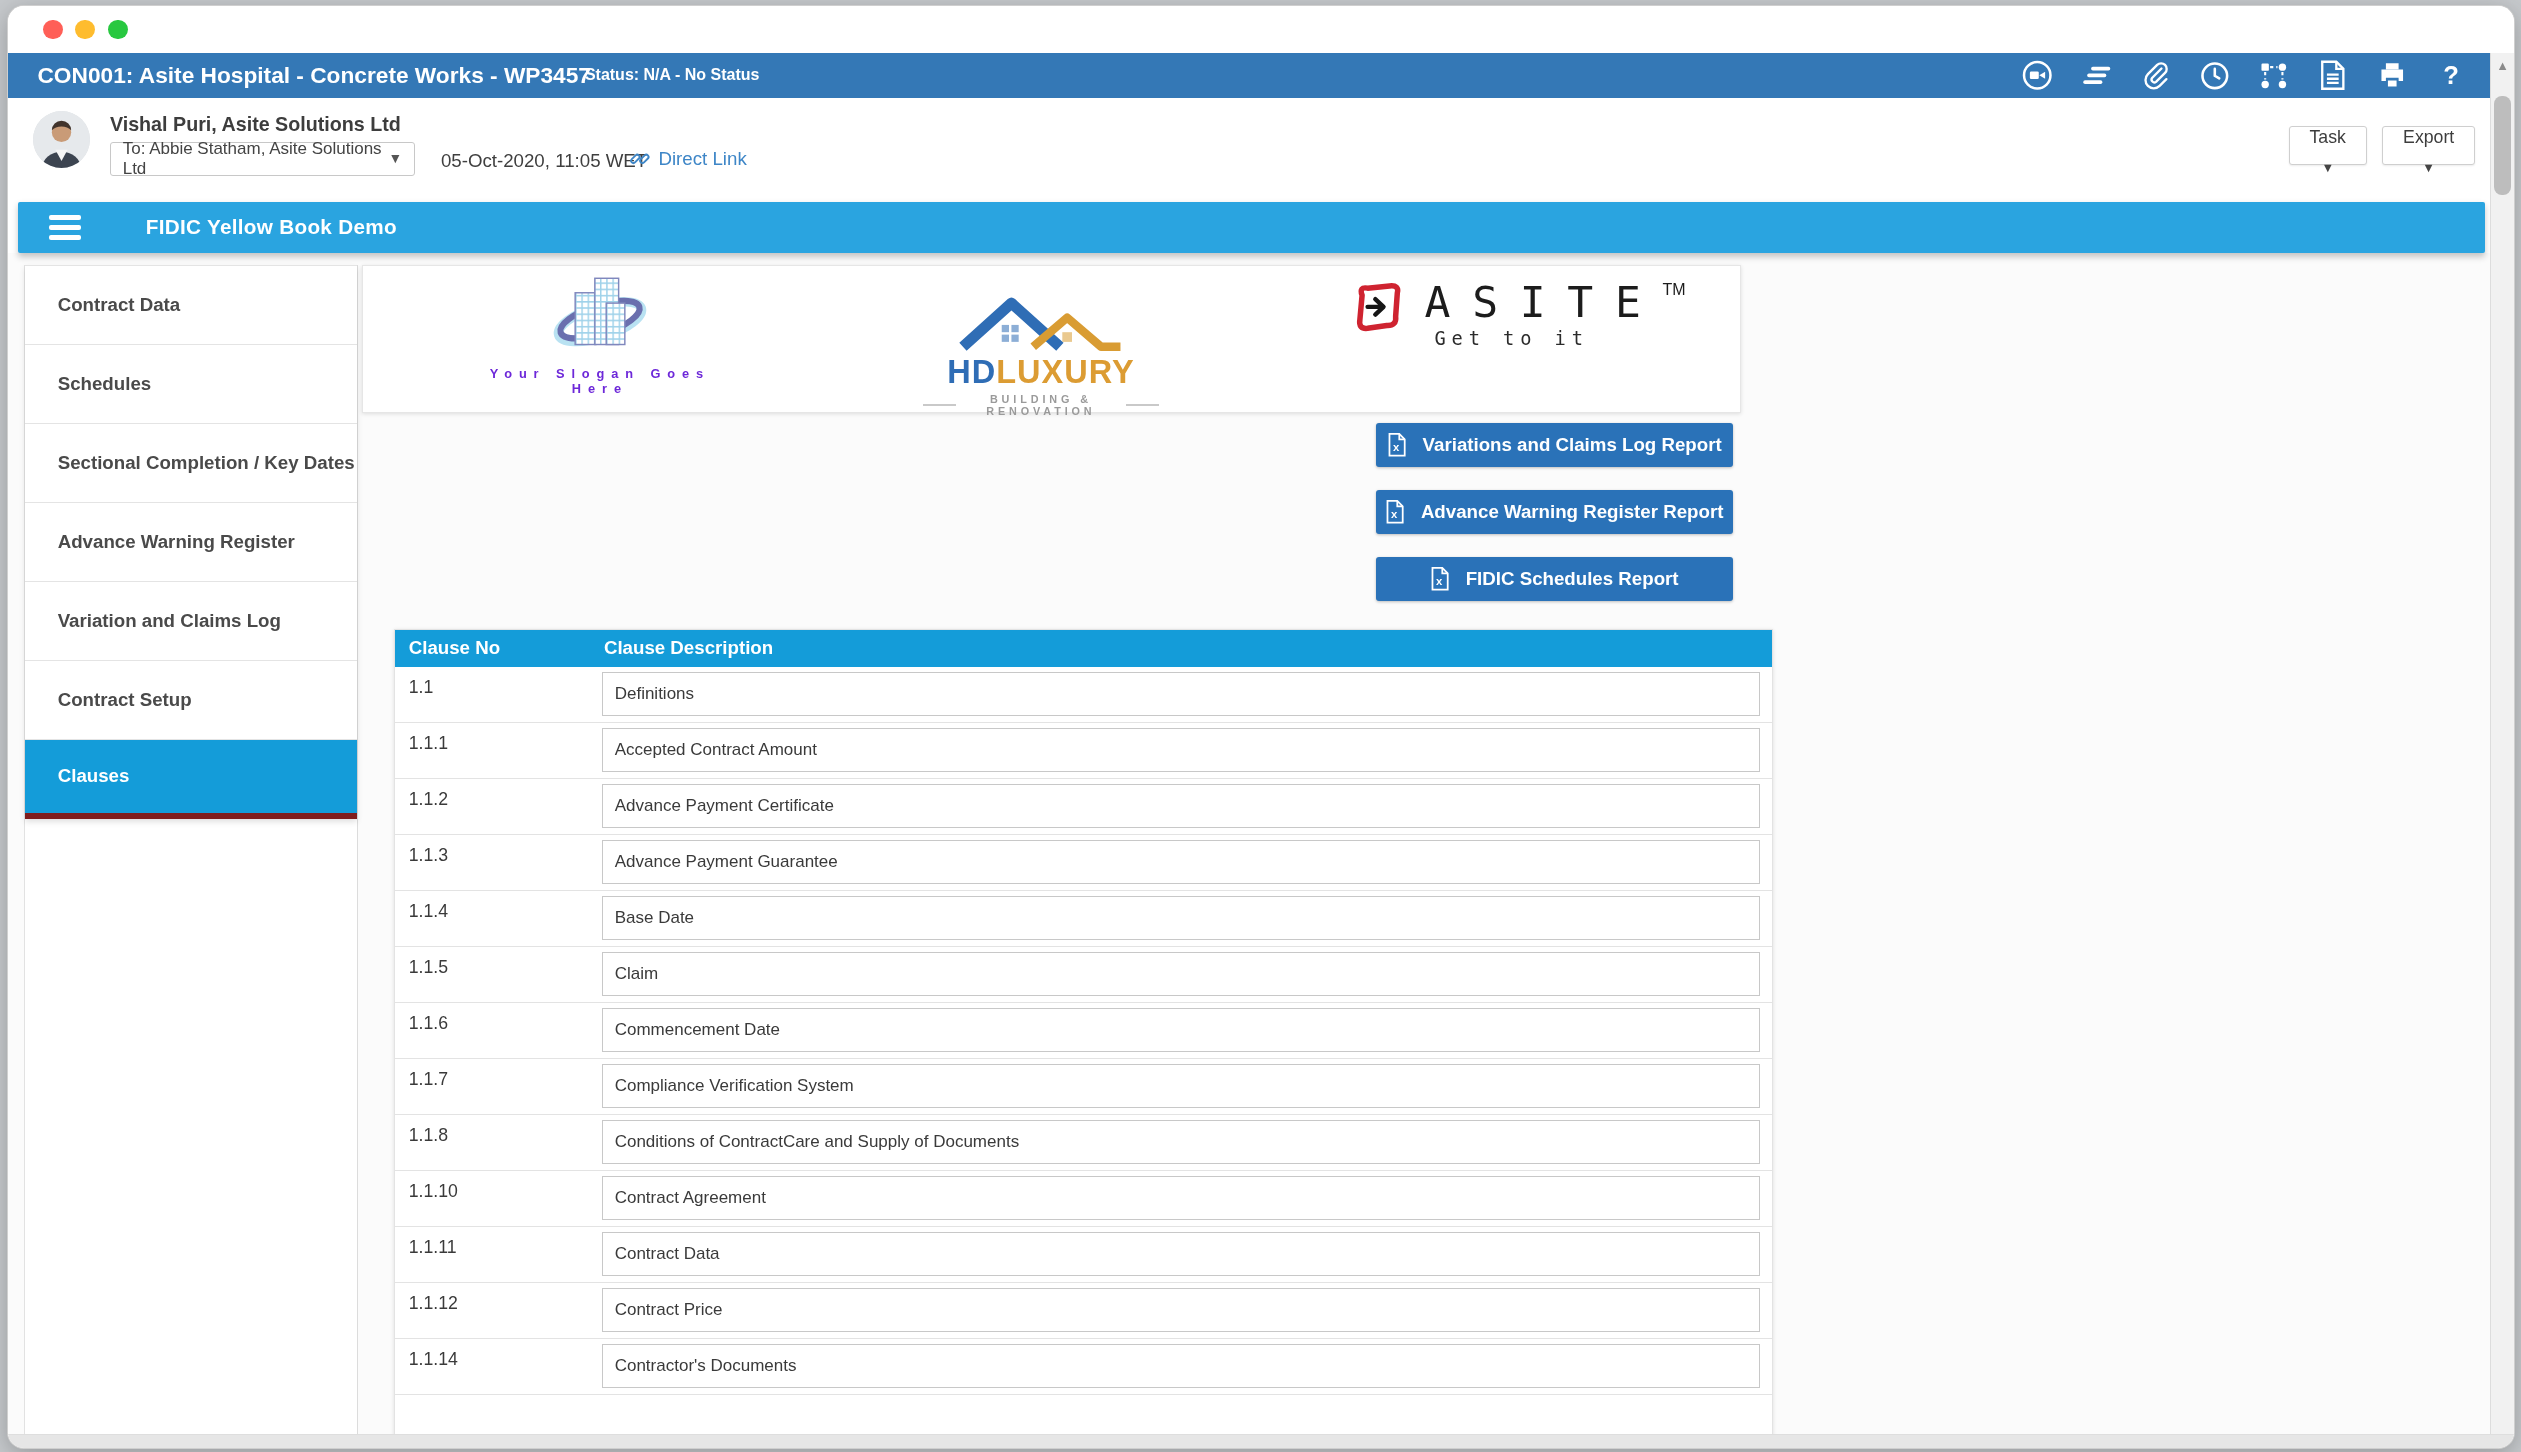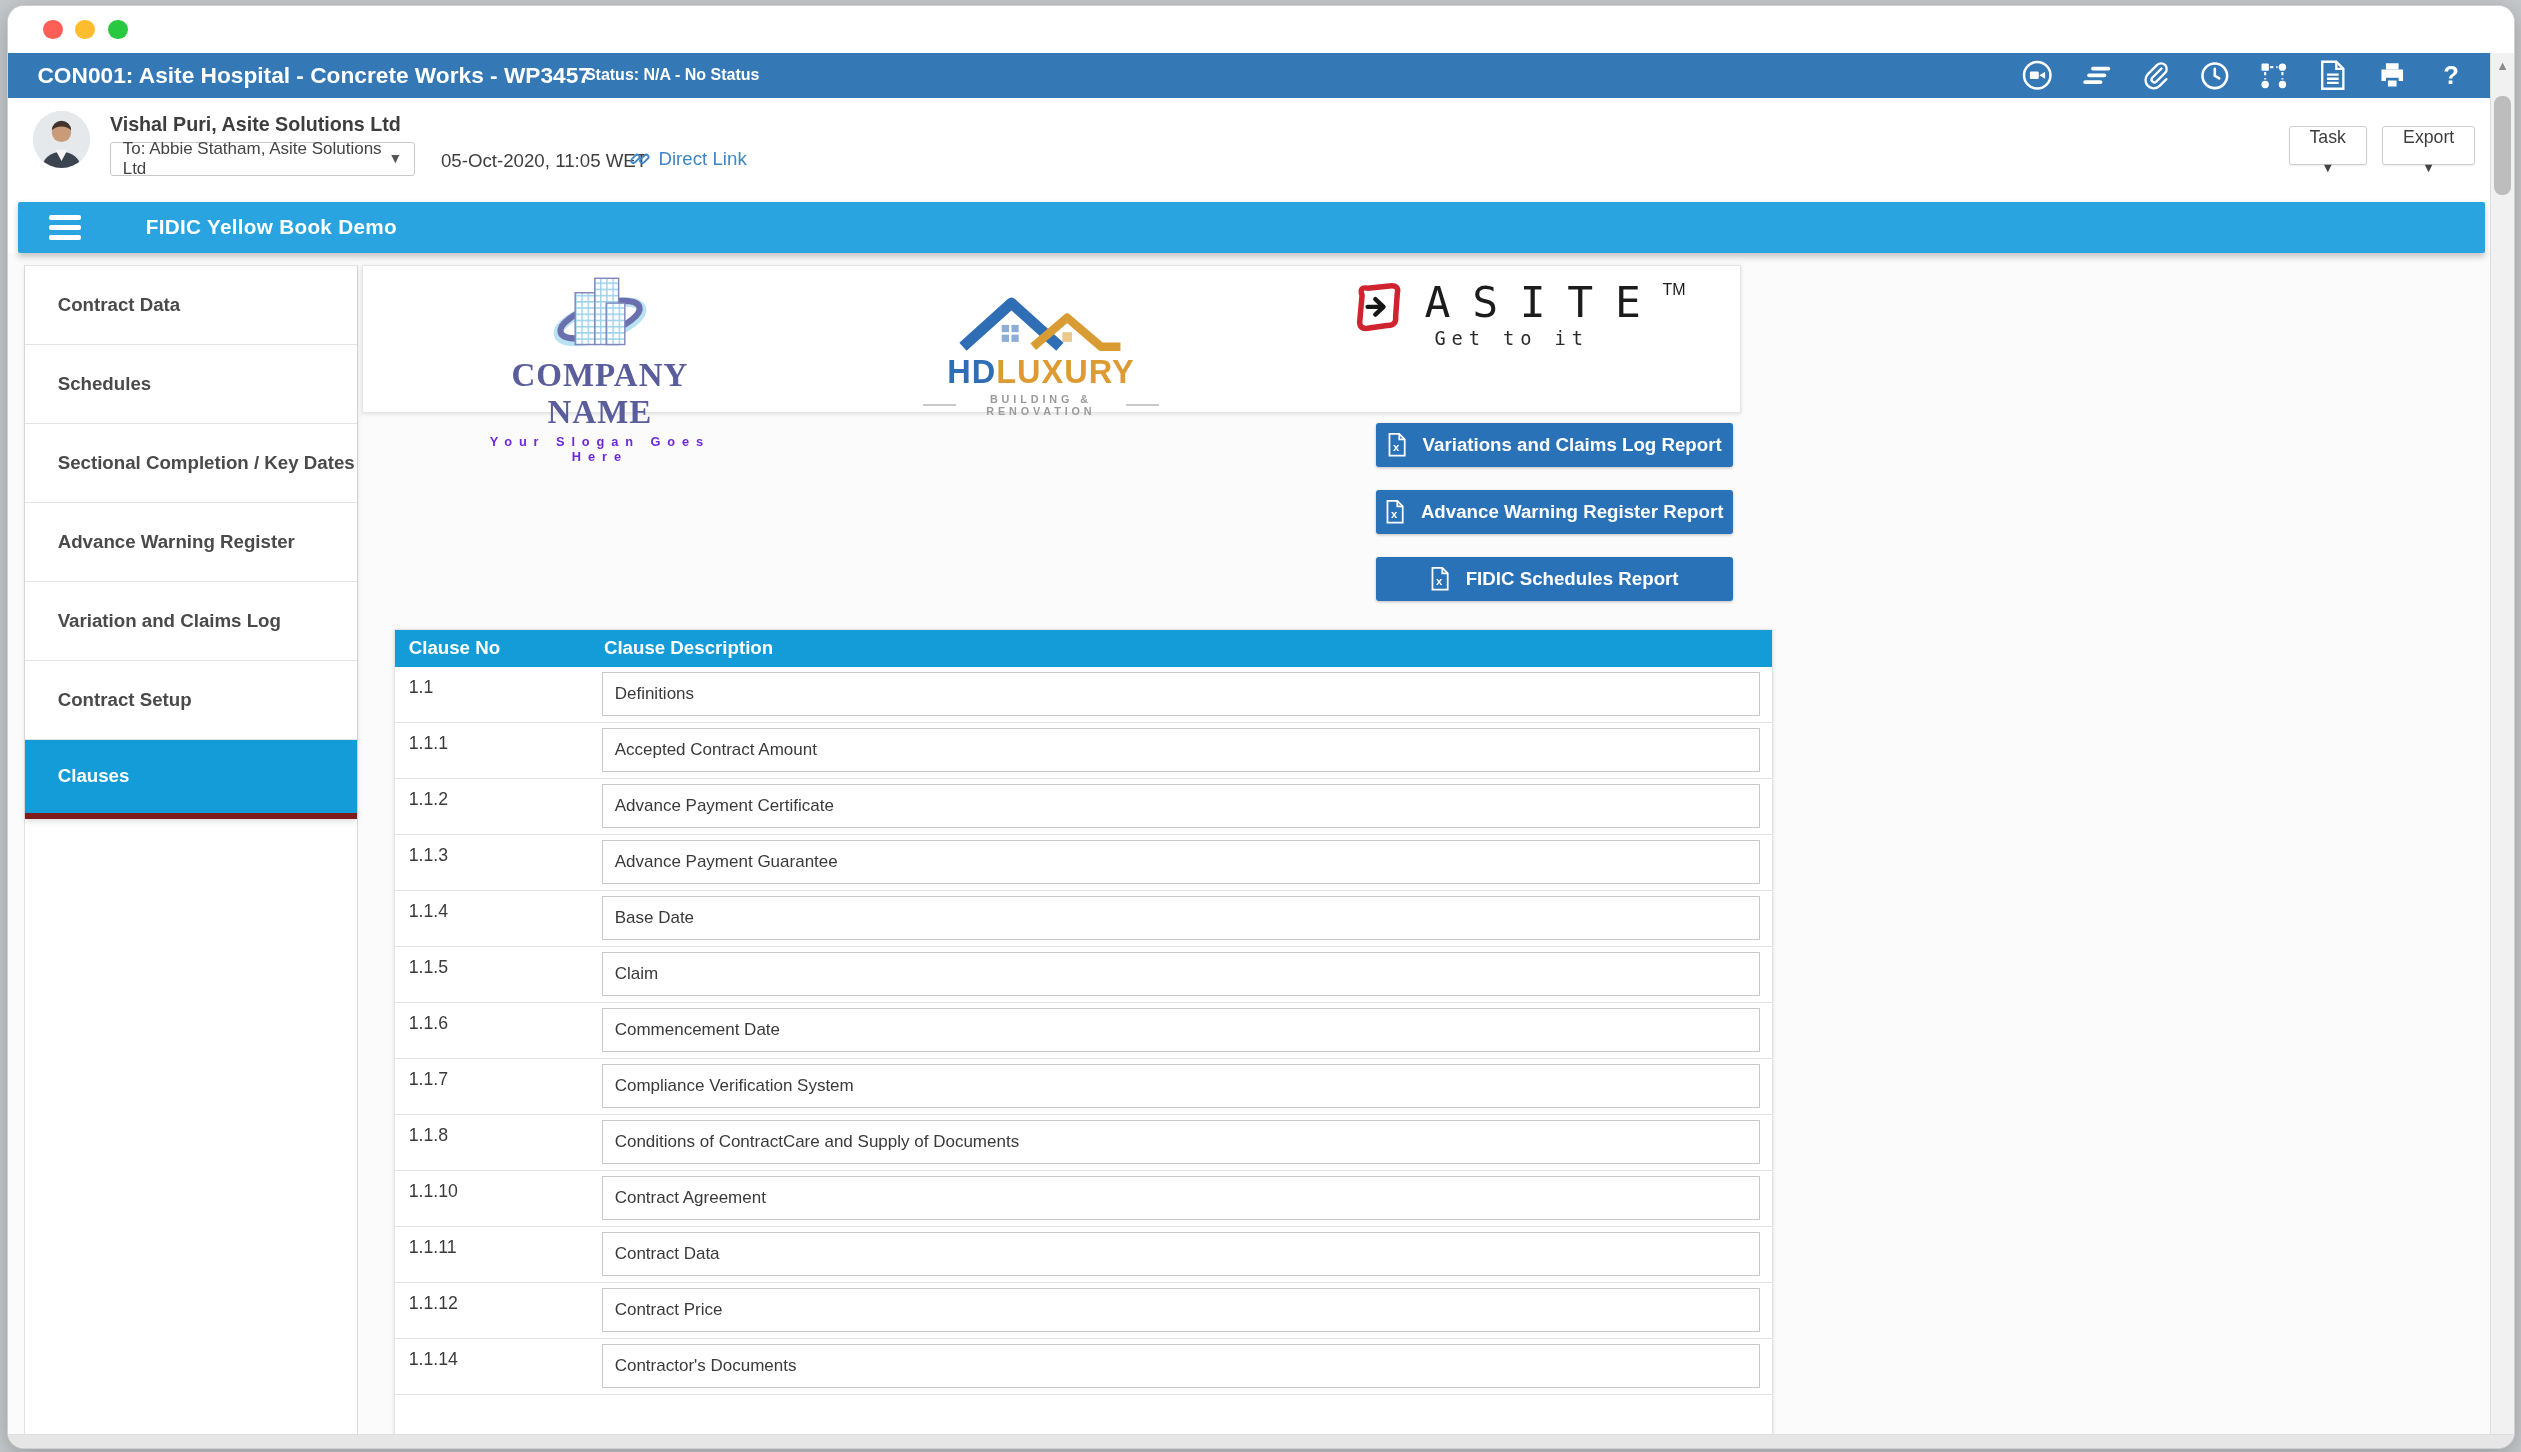--- a/index.html
+++ b/index.html
@@ -236,21 +236,20 @@
                   <rect width="6" height="6" fill="#fff"></rect>
                   <path d="M0 .7H6M.7 0V6" stroke="#9fd2ea" stroke-width="1.4"></path>
                 </pattern>
               </defs>
             <ellipse cx="60" cy="50" rx="42" ry="15" fill="none" stroke="#b9e2f2" stroke-width="9" transform="rotate(-18 60 50)"></ellipse>
             <ellipse cx="60" cy="48" rx="40" ry="14" fill="none" stroke="#6a6fae" stroke-width="6" transform="rotate(-18 60 48)"></ellipse>
             <rect x="36" y="22" width="20" height="50" fill="url(#bw)" stroke="#8087bd" stroke-width="1.4"></rect>
             <rect x="55" y="8" width="23" height="64" fill="url(#bw)" stroke="#8087bd" stroke-width="1.4"></rect>
             <rect x="66" y="32" width="18" height="40" fill="url(#bw)" stroke="#8087bd" stroke-width="1.4"></rect>
           </svg>
-          <div class="cname">COMPANY NAME</div>
           <div class="cslogan">Your Slogan Goes Here</div>
         </div>
         <div class="logo-hd">
           <svg viewBox="0 0 140 52" width="177" height="63">
             <path d="M6 46 L46 10 L86 46" fill="none" stroke="#2f6db5" stroke-width="9" stroke-linejoin="round"></path>
             <path d="M64 46 L92 22 L120 46 L136 46" fill="none" stroke="#d99c33" stroke-width="7" stroke-linejoin="round"></path>
             <g fill="#2f6db5" opacity=".55">
                 <rect x="38" y="28" width="6" height="6"></rect>
                 <rect x="46" y="28" width="6" height="6"></rect>
                 <rect x="38" y="36" width="6" height="6"></rect>

